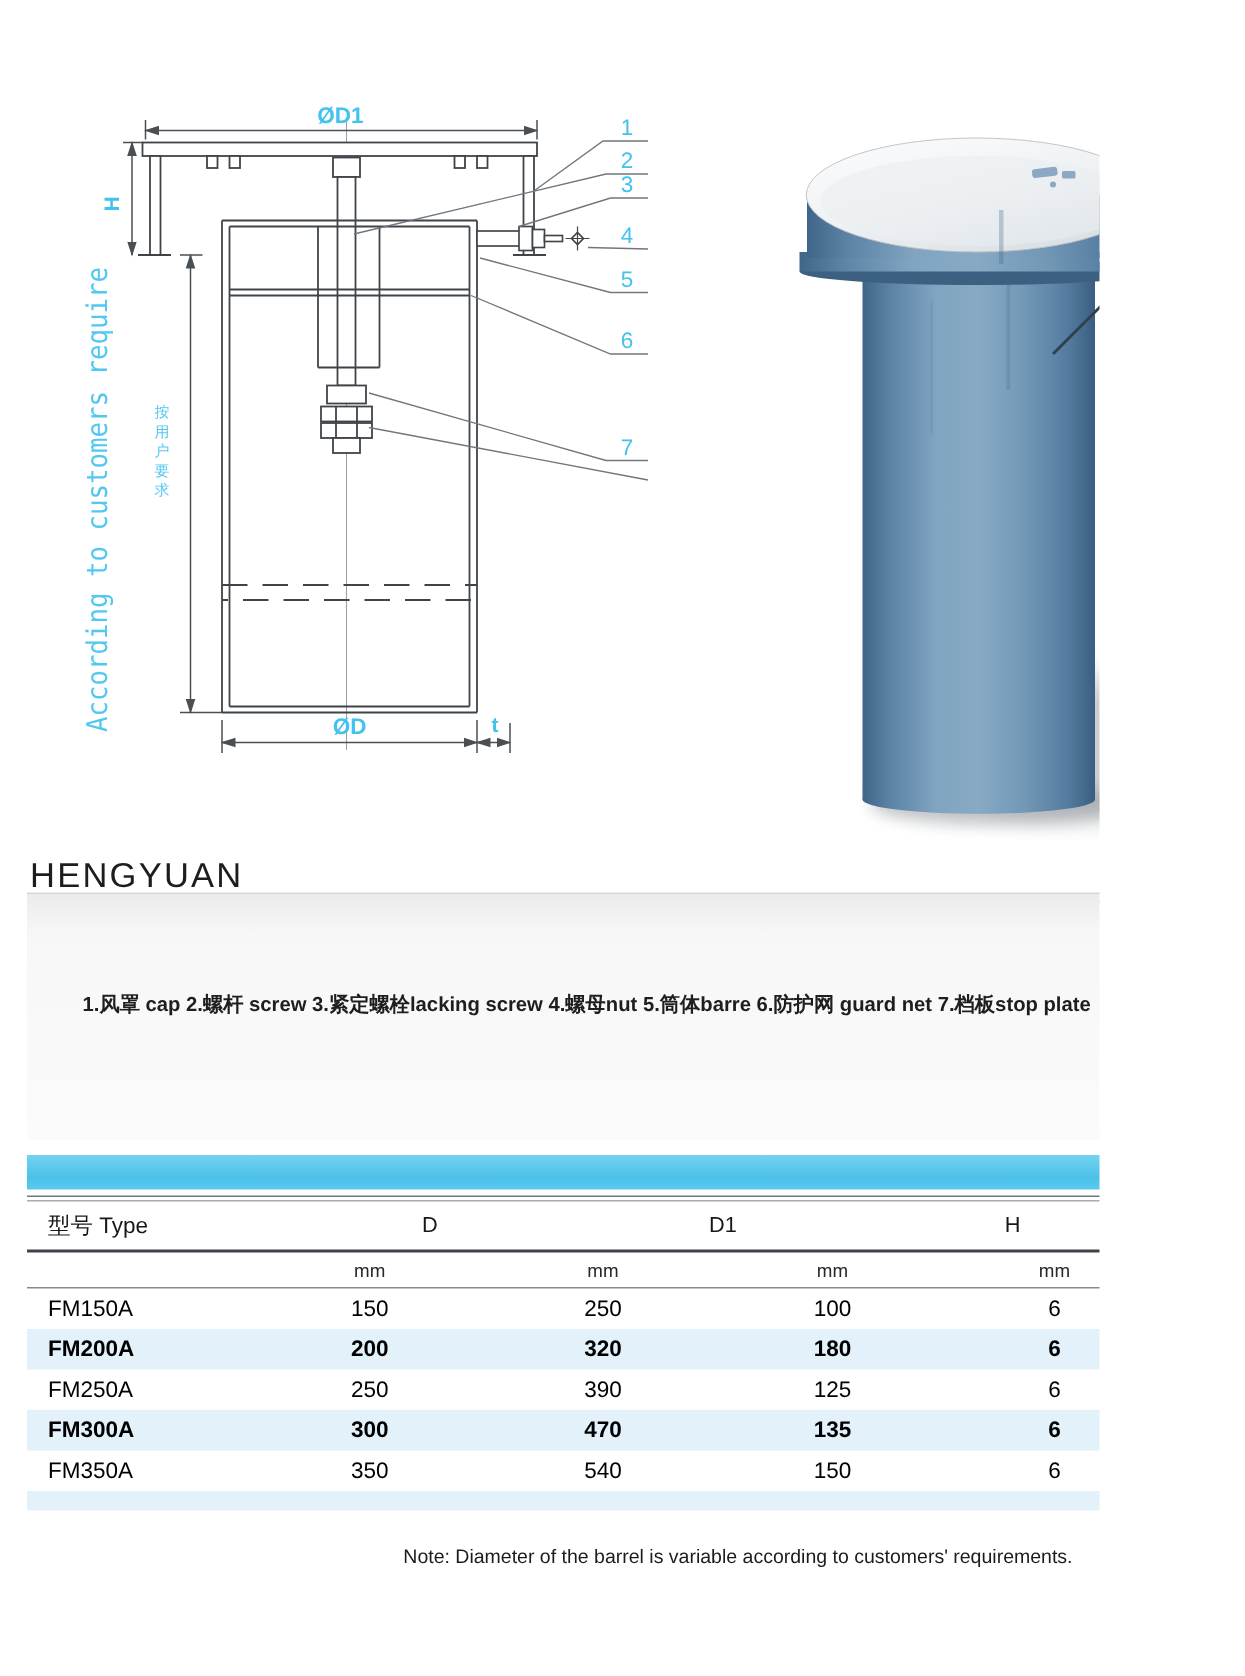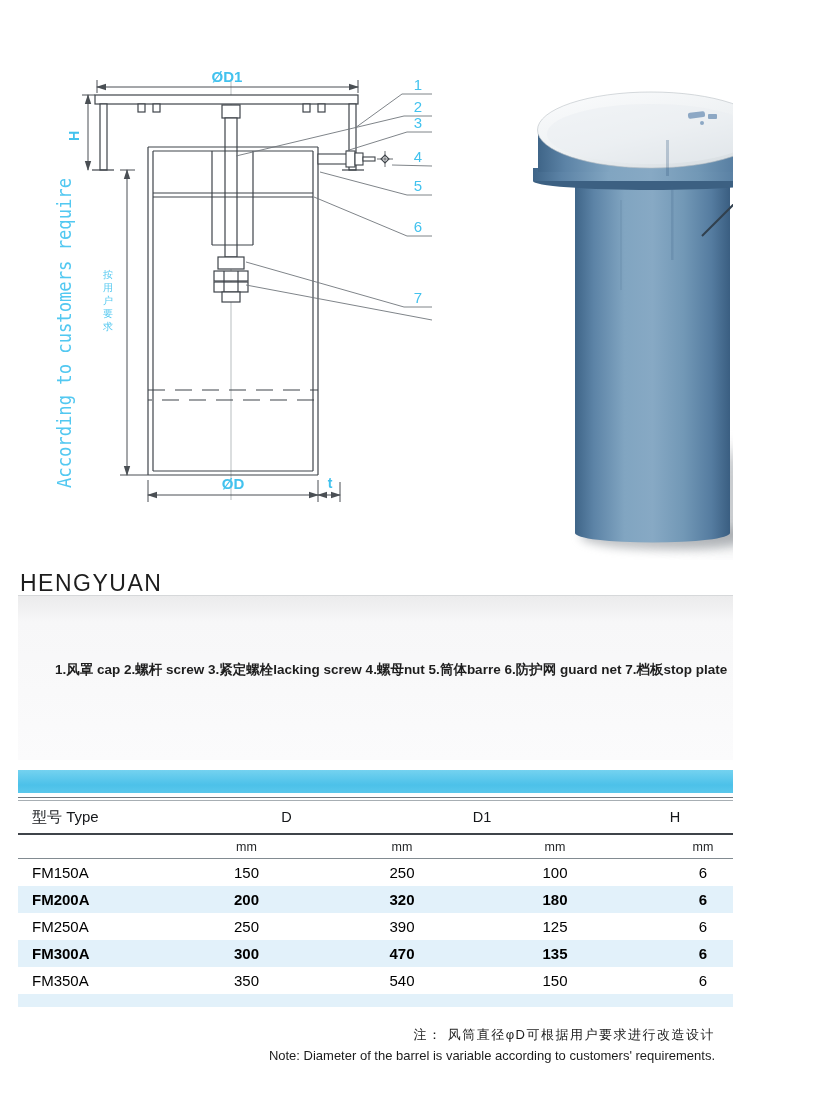--- a/index.html
+++ b/index.html
@@ -298,17 +298,16 @@
       <div class="center">350</div>
       <div class="center">540</div>
       <div class="center">150</div>
       <div class="center">6</div>
       <div></div>
     </div>
     <div class="tband"></div>
   </div>
 
   <div class="note">
-    <div class="note-cn">注： 风筒直径φD可根据用户要求进行改造设计</div>
     <div class="note-en">Note: Diameter of the barrel is variable according to customers' requirements.</div>
   </div>
 
 </div>
 
 </body></html>

